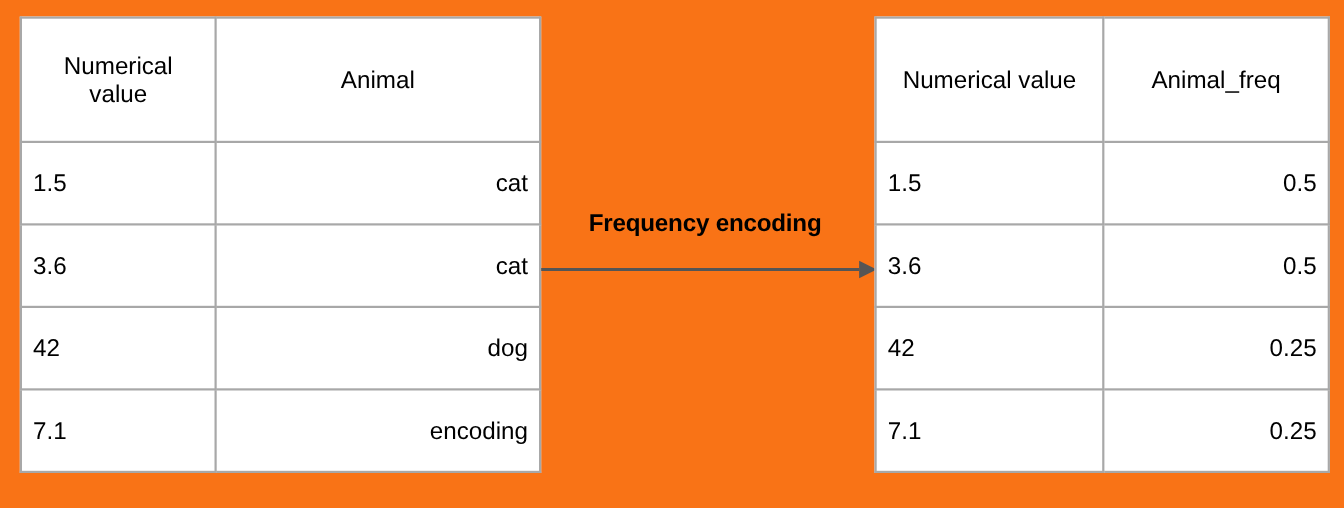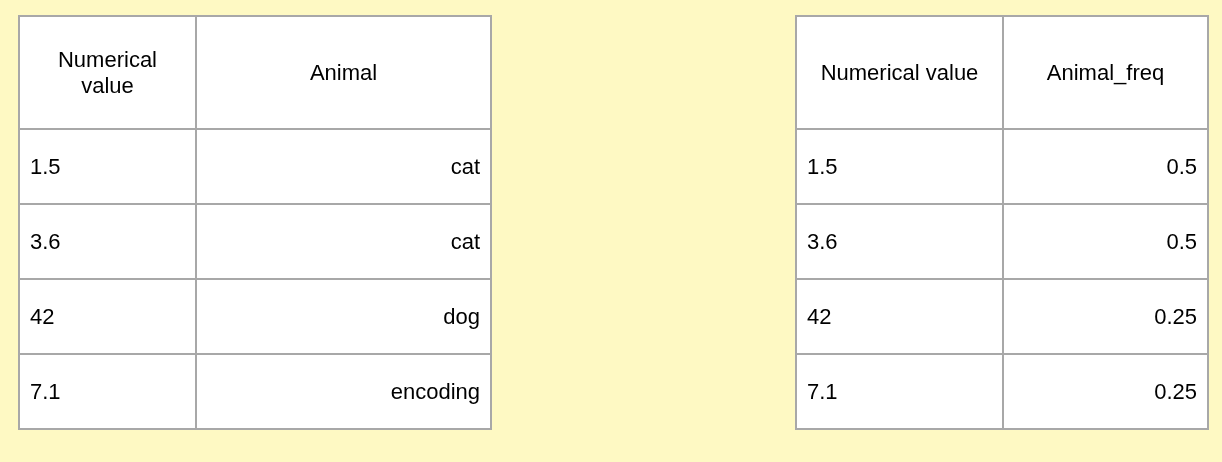--- a/index.html
+++ b/index.html
@@ -10,21 +10,21 @@
   }
   body {
     font-family: "Liberation Sans", sans-serif;
     color: #000000;
     -webkit-font-smoothing: antialiased;
   }
   #canvas {
     position: relative;
     width: 1222px;
     height: 462px;
-    background: #fef9c3;
+    background: #f97316;
     overflow: hidden;
   }
 
   
   .data-table {
     position: absolute;
     border-collapse: collapse;
     table-layout: fixed;
     background: #ffffff;
   }
@@ -125,20 +125,27 @@
         <td class="body-cell col-num">42</td>
         <td class="body-cell col-text">dog</td>
       </tr>
       <tr>
         <td class="body-cell col-num">7.1</td>
         <td class="body-cell col-text">encoding</td>
       </tr>
     </tbody>
   </table>
 
+  <div id="transform-group">
+    <div id="transform-label">Frequency encoding</div>
+    <svg id="transform-arrow" viewBox="0 0 308 22">
+      <line x1="2" y1="11" x2="291" y2="11" stroke="#555555" stroke-width="2.6"></line>
+      <polygon points="291,3 307,11 291,19" fill="#555555"></polygon>
+    </svg>
+  </div>
 
   <table class="data-table" id="table-encoded">
     <colgroup>
       <col class="c1">
         <col class="c2">
     </colgroup>
     <thead>
       <tr>
         <th class="hdr-cell col-num">Numerical value</th>
         <th class="hdr-cell col-num">Animal_freq</th>

